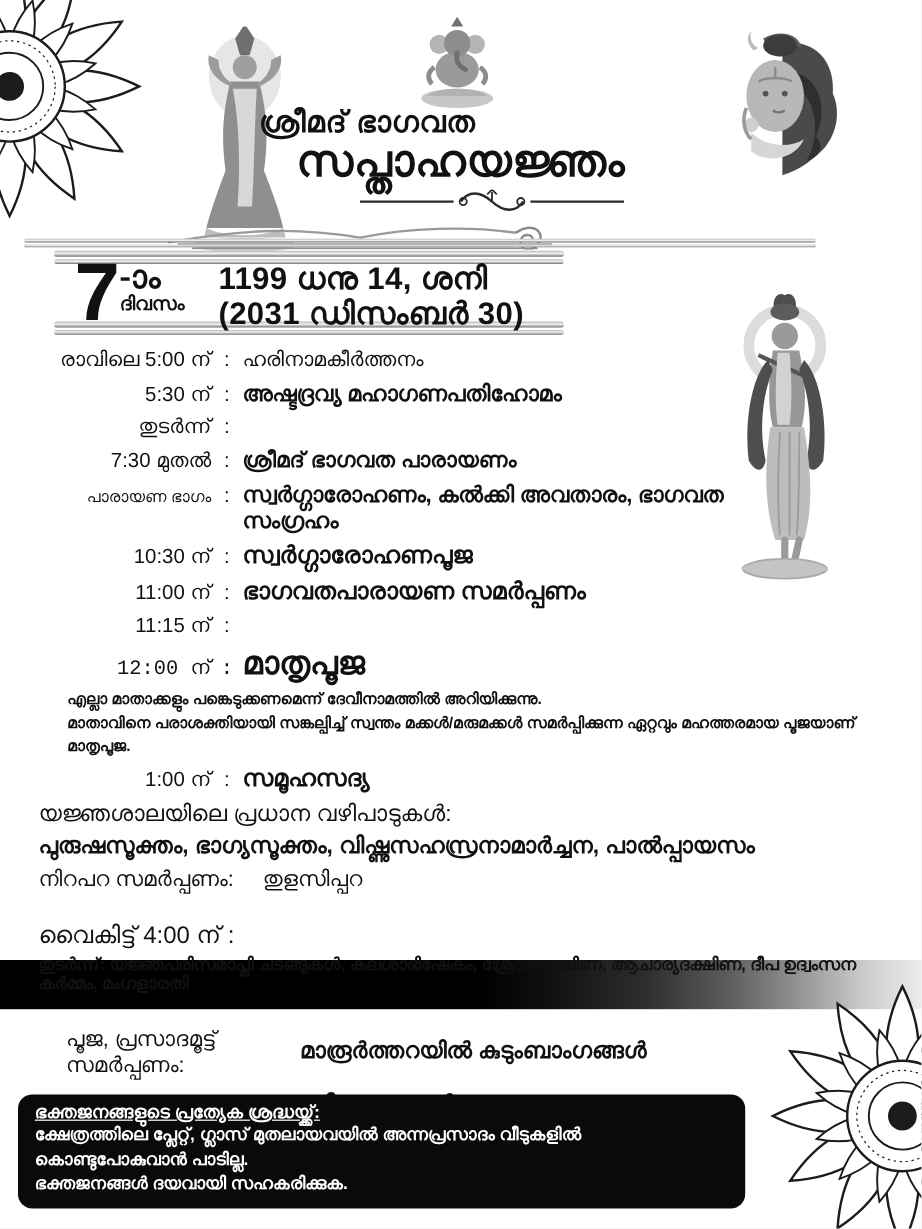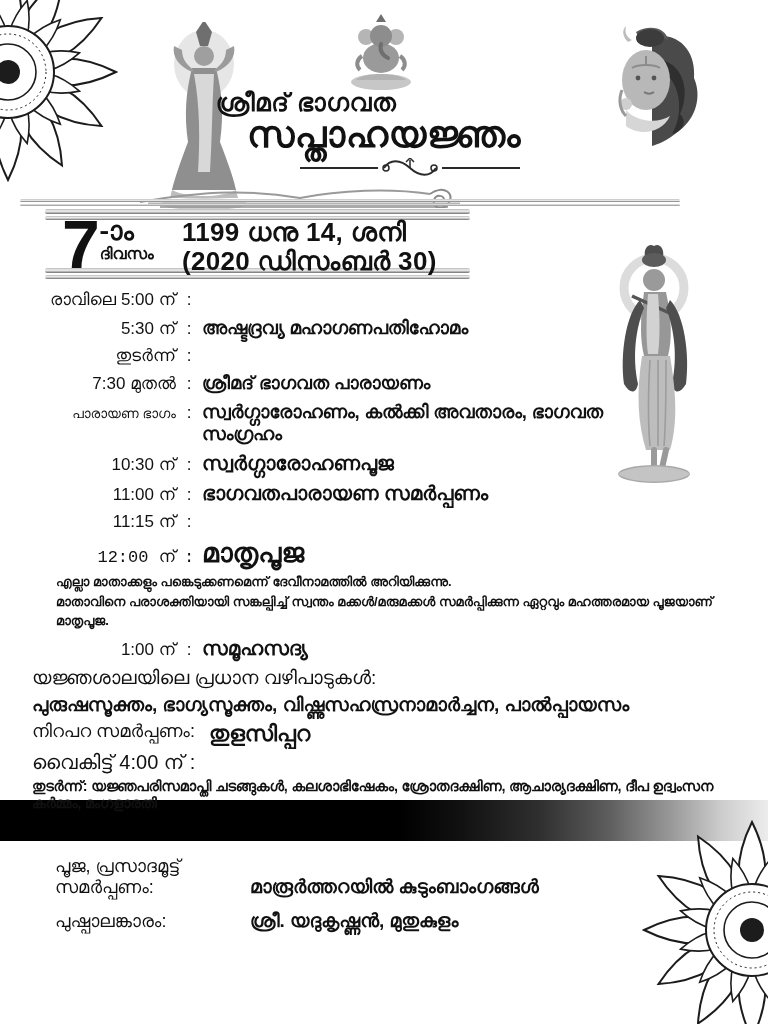--- a/index.html
+++ b/index.html
@@ -38,32 +38,32 @@
   .col{width:26px;flex:none;text-align:center;font-size:17px;}
   .val{flex:1;font-size:17px;}
   .w600 .val{font-weight:700;font-size:18px;}
   .heavy .val{font-weight:900;font-size:18.5px;letter-spacing:-0.2px;}
   .big .val{font-weight:900;font-size:20px;}
   .xl .val{font-weight:900;font-size:27px;}
   .xl{margin-bottom:2px;font-family:Liberation Mono, monospace;}
   .notepara{margin:0 0 6px 30px;width:700px;font-size:13px;font-weight:700;line-height:1.5;}
   .fullrow{margin:0 0 5px 6px;font-size:19px;}
   .offlist{font-weight:800;font-size:19px;}
-  .inlinerow{display:flex;align-items:flex-start;margin-left:6px;margin-bottom:4px;}
+  .inlinerow{display:flex;align-items:flex-end;margin-left:6px;margin-bottom:4px;gap:10px;}
   .nirlbl{font-size:18px;}
-  .nirval{font-weight:700;font-size:22px;margin-left:14px;}
-  .evelbl{font-size:20px;}
+  .nirval{font-weight:400;font-size:18px;margin-left:14px;}
+  .evelbl{font-size:20px;margin-top:22px;}
   .eveval{font-weight:900;font-size:27px;margin-left:10px;letter-spacing:-0.3px;}
   .closing{margin-left:6px;width:716px;font-size:14.5px;font-weight:800;letter-spacing:-0.2px;}
   
   .band{left:0;top:800px;width:768px;height:41px;z-index:1;
     background:linear-gradient(90deg,#000 0%,#000 52%,#111 60%,#2e2e2e 70%,#5c5c5c 79%,#969696 87%,#cdcdcd 94%,#ececec 100%);}
   
   .credits{left:55px;top:856px;z-index:3;}
-  .crow{display:flex;align-items:flex-end;margin-bottom:12px;}
+  .crow{display:flex;align-items:center;margin-bottom:12px;}
   .clbl{width:195px;flex:none;font-size:18px;}
   .cval{font-weight:800;font-size:19px;}
   
   .notice{left:15px;top:912px;width:578px;background:#0a0a0a;color:#fff;border-radius:12px;
     padding:7px 14px 9px 14px;z-index:3;}
   .ntitle{font-size:15px;font-weight:800;text-decoration:underline;}
   .nline{font-size:14.5px;font-weight:700;line-height:1.42;}
   
   .art{z-index:0;}
   .mandala-tl{left:-122px;top:-58px;}
@@ -188,21 +188,21 @@
 
   <div class="abs daygrp">
     <span class="bigseven">7</span>
     <span class="daycol">
       <span class="daysuffix">-ാം</span>
       <span class="dayword">ദിവസം</span>
     </span>
   </div>
   <div class="abs dategrp">
     <div class="dateline">1199 ധനു 14, ശനി</div>
-    <div class="dateline">(2020 ഡിസംബർ 30)</div>
+    <div class="dateline">(2031 ഡിസംബർ 30)</div>
   </div>
 
   <svg class="abs art krishna" width="112" height="244" viewBox="0 0 112 244">
     <circle cx="58" cy="44" r="30" fill="none" stroke="#dcdcdc" stroke-width="9"></circle>
     <path d="M50,16 C46,6 52,-2 58,2 C64,-2 70,6 66,16 Z" fill="#4e4e4e"></path>
     <ellipse cx="58" cy="16" rx="12" ry="7" fill="#5c5c5c"></ellipse>
     <circle cx="58" cy="36" r="11" fill="#9a9a9a"></circle>
     <path d="M48,48 C44,76 44,96 48,112 L72,112 C76,96 76,76 70,48 Z" fill="#979797"></path>
     <line x1="36" y1="52" x2="80" y2="72" stroke="#555" stroke-width="3.5"></line>
     <path d="M52,50 C50,76 50,96 52,110 L62,110 C64,94 64,74 62,50 Z" fill="#d2d2d2"></path>
@@ -212,20 +212,21 @@
     <path d="M54,116 C52,150 52,180 54,202 M62,116 C62,150 62,180 62,202 M70,116 C70,148 70,178 68,202" stroke="#9d9d9d" stroke-width="1.6" fill="none"></path>
     <path d="M58,206 L58,224 M70,206 L66,224" stroke="#9a9a9a" stroke-width="6" stroke-linecap="round"></path>
     <ellipse cx="58" cy="230" rx="36" ry="9" fill="#a9a9a9"></ellipse>
     <path d="M22,230 C34,220 82,220 94,230 C82,240 34,240 22,230 Z" fill="#c4c4c4"></path>
   </svg>
 
   <div class="abs sched">
     <div class="row">
       <span class="lbl">രാവിലെ 5:00 ന്</span>
       <span class="col">:</span>
+      <span class="val">ഹരിനാമകീർത്തനം</span>
     </div>
     <div class="row heavy">
       <span class="lbl">5:30 ന്</span>
       <span class="col">:</span>
       <span class="val">അഷ്ടദ്രവ്യ മഹാഗണപതിഹോമം</span>
     </div>
     <div class="row w600">
       <span class="lbl">തുടർന്ന്</span>
       <span class="col">:</span>
     </div>
@@ -289,20 +290,25 @@
     <div class="crow">
       <span class="clbl">പൂജ, പ്രസാദമൂട്ട് സമർപ്പണം:</span>
       <span class="cval">മാരൂർത്തറയിൽ കുടുംബാംഗങ്ങൾ</span>
     </div>
     <div class="crow">
       <span class="clbl">പുഷ്പാലങ്കാരം:</span>
       <span class="cval">ശ്രീ. യദുകൃഷ്ണൻ, മുതുകുളം</span>
     </div>
   </div>
 
+  <div class="abs notice">
+    <div class="ntitle">ഭക്തജനങ്ങളുടെ പ്രത്യേക ശ്രദ്ധയ്ക്ക്:</div>
+    <div class="nline">ക്ഷേത്രത്തിലെ പ്ലേറ്റ്, ഗ്ലാസ് മുതലായവയിൽ അന്നപ്രസാദം വീടുകളിൽ കൊണ്ടുപോകുവാൻ പാടില്ല.</div>
+    <div class="nline">ഭക്തജനങ്ങൾ ദയവായി സഹകരിക്കുക.</div>
+  </div>
 
   <svg class="abs art mandala-br" width="260" height="260" viewBox="0 0 260 260">
     <defs>
       <path id="petC" d="M130,130 C112,88 112,58 130,22 C148,58 148,88 130,130 Z"></path>
       <path id="petD" d="M130,130 C118,100 118,80 130,56 C142,80 142,100 130,130 Z"></path>
     </defs>
     <g fill="#ffffff" stroke="#1c1c1c" stroke-width="2">
       <use href="#petC"></use>
         <use href="#petC" transform="rotate(30 130 130)"></use>
         <use href="#petC" transform="rotate(60 130 130)"></use>

